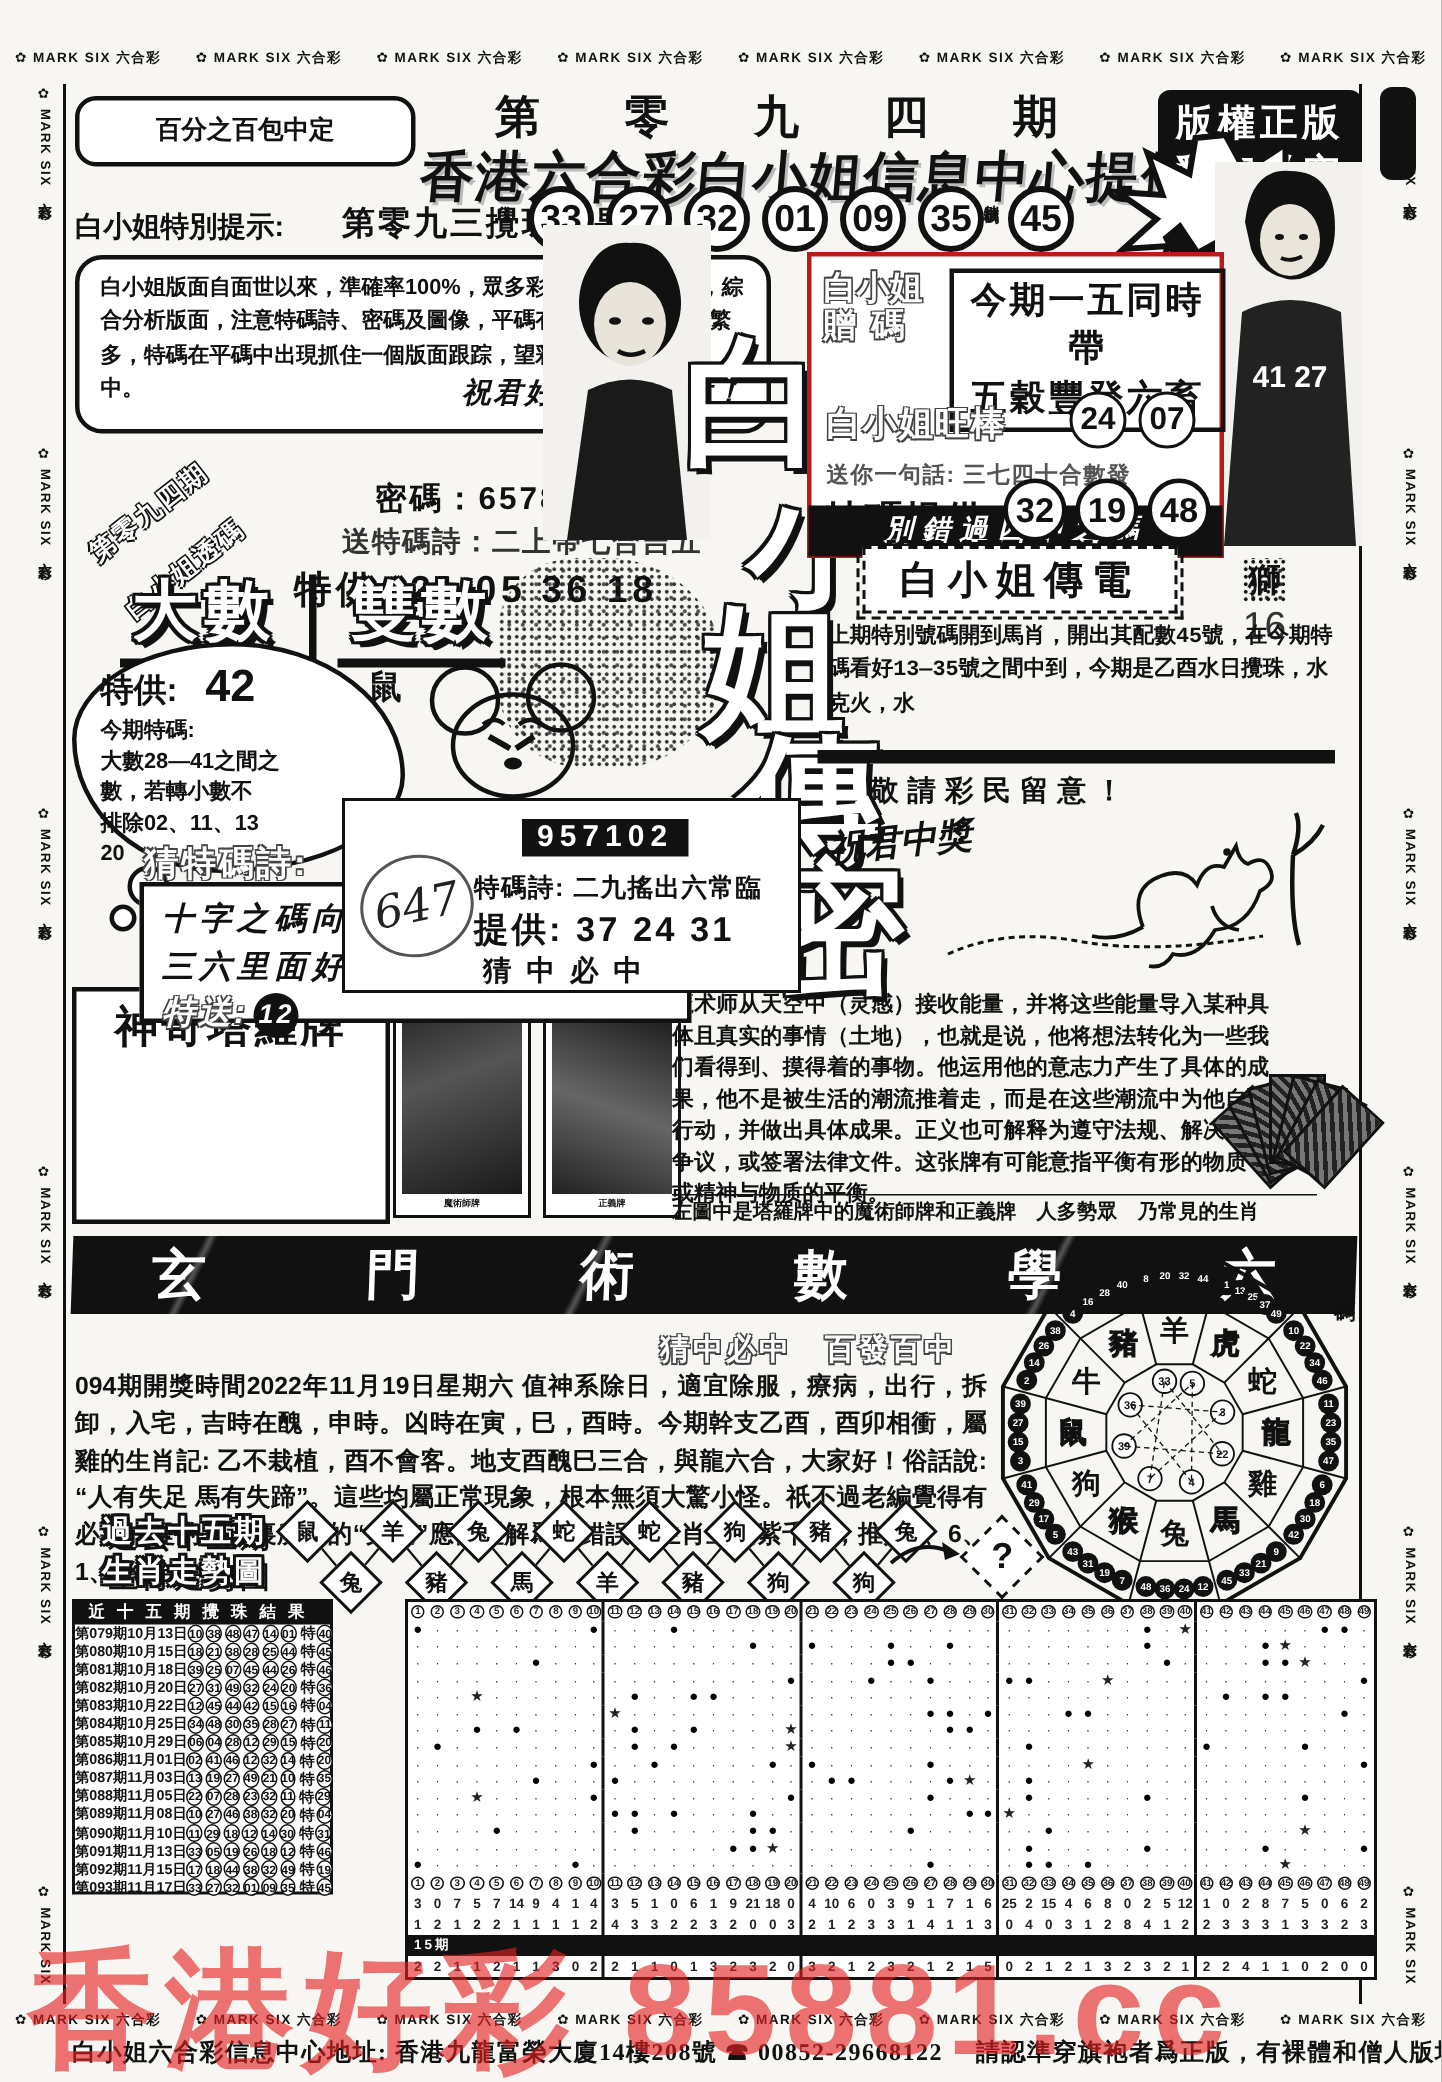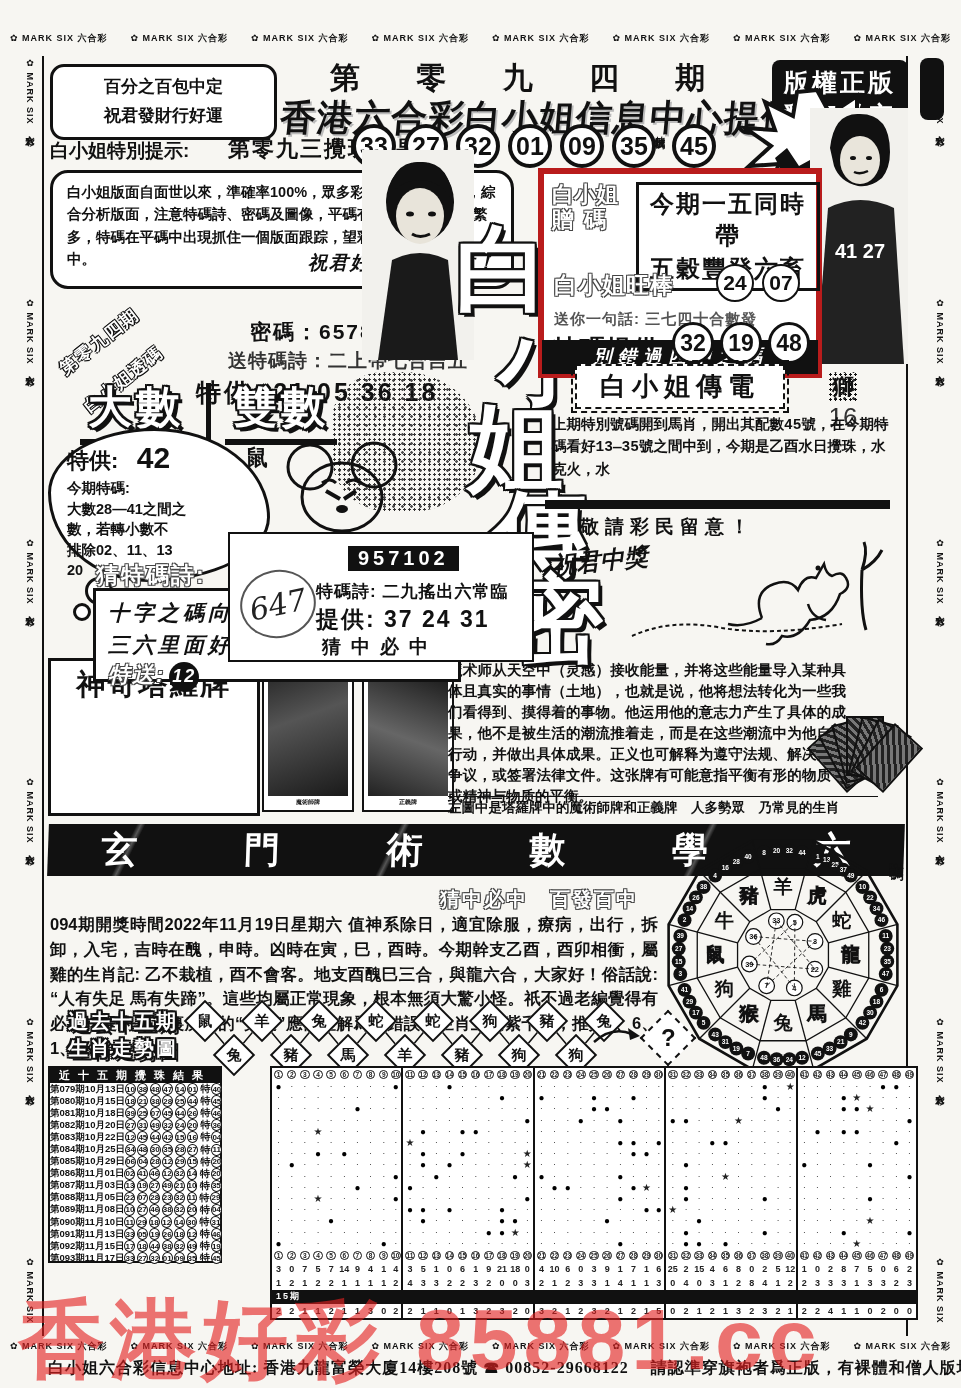--- a/index.html
+++ b/index.html
@@ -25,21 +25,21 @@
   .speclab{font-size:10px;font-weight:700;line-height:1.05;writing-mode:vertical-rl;letter-spacing:1px;}
   
   .introbox{border:3px solid #111;border-radius:18px;padding:8px 14px;font-size:14.5px;font-weight:700;line-height:1.55;background:#fff;}
   .wish{font-size:19px;font-weight:900;font-style:italic;float:right;letter-spacing:2px;}
   .cred1{font-size:21px;font-weight:800;letter-spacing:2px;}
   .cred2{font-size:19px;font-weight:700;color:#333;letter-spacing:1px;}
   .cred3{font-size:25px;font-weight:900;letter-spacing:3px;}
   .diag{transform:rotate(-38deg);font-weight:900;font-size:17px;letter-spacing:2px;color:#fff;text-shadow:-1px -1px 0 #111,1px -1px 0 #111,-1px 1px 0 #111,1px 1px 0 #111;white-space:nowrap;}
   .bigchar{font-size:95px;font-weight:900;line-height:1;}
   
-  .giftbox{border:6px solid #b91c1c;background:#fff;}
+  .giftbox{border:3px solid #b91c1c;background:#fff;}
   .gift-title{font-size:22px;font-weight:900;line-height:1.15;}
   .gift-head{border:3px solid #111;font-size:24px;font-weight:900;text-align:center;line-height:1.35;padding:3px 6px;letter-spacing:2px;}
   .gift-row-label{font-size:23px;font-weight:900;letter-spacing:1px;}
   .gift-phrase{font-size:15px;font-weight:800;color:#555;letter-spacing:1px;}
   .gift-bar{background:#111;color:#fff;font-size:19px;font-weight:700;font-style:italic;text-align:center;letter-spacing:6px;line-height:34px;}
   .smallball{border-width:2px;width:38px;height:38px;font-size:21px;}
   .bigball{border-width:3px;width:42px;height:42px;font-size:23px;}
   
   .bighead{font-size:44px;font-weight:900;letter-spacing:4px;}
   .bubble{border:3px solid #111;border-radius:48% 52% 55% 45% / 42% 58% 42% 58%;background:#fff;padding:10px 12px 6px 16px;}
@@ -155,21 +155,20 @@
       <span class="unit">✿ MARK SIX 六合彩</span>
       <span class="unit">✿ MARK SIX 六合彩</span>
       <span class="unit">✿ MARK SIX 六合彩</span>
       <span class="unit">✿ MARK SIX 六合彩</span>
     </div>
   <div class="abs" style="left:920px;top:58px;width:24px;height:62px;background:#111;border-radius:8px;"></div>
   <div class="abs frame" style="left:42px;top:56px;width:862px;height:1280px;"></div>
 
   <div class="abs promo" style="left:50px;top:64px;width:205px;">
     <div>百分之百包中定</div>
-    <div>祝君發財行好運</div>
   </div>
   <div class="abs issue" style="left:330px;top:58px;">第 零 九 四 期</div>
   <div class="abs maintitle" style="left:280px;top:94px;">香港六合彩白小姐信息中心提供</div>
   <div class="abs stamp" style="left:772px;top:60px;width:128px;">
     <div>版權正版</div>
     <div>翻印必究</div>
   </div>
 
   <div class="abs reslabel" style="left:50px;top:138px;">白小姐特別提示:</div>
   <div class="abs drawlabel" style="left:228px;top:134px;">第零九三攪珠結果</div>

